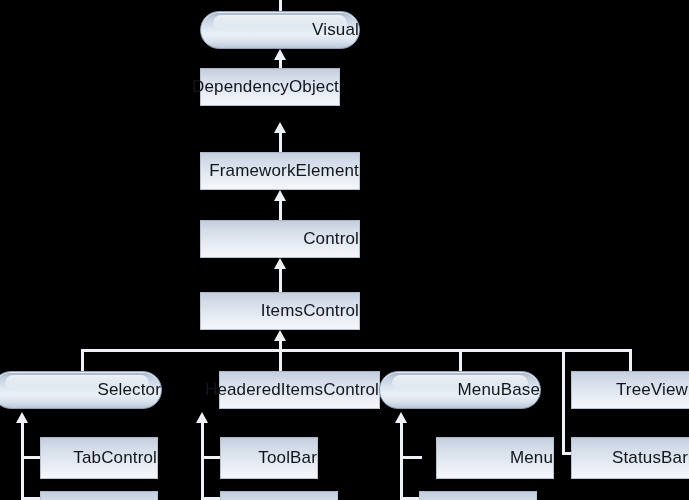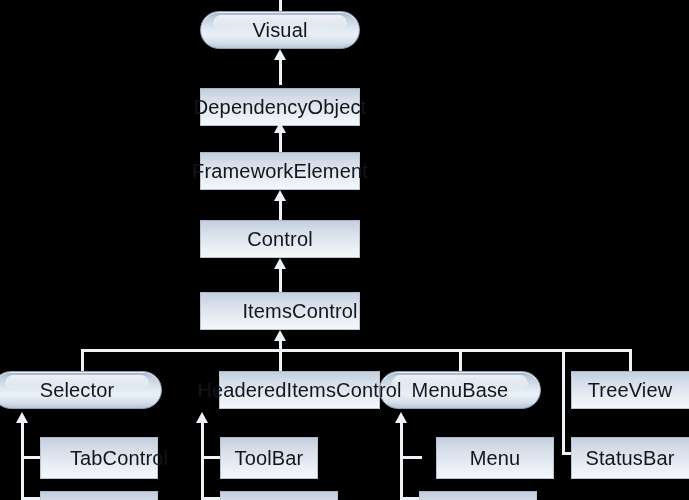--- a/index.html
+++ b/index.html
@@ -32,22 +32,22 @@
     border-right: 6px solid transparent;
     border-bottom: 11px solid #eef1f6;
   }
 
   
   .node {
     position: absolute;
     box-sizing: border-box;
     display: flex;
     align-items: center;
-    justify-content: center;
-    font-size: 20px;
+    justify-content: flex-end;
+    font-size: 17px;
     color: #12151c;
     letter-spacing: .15px;
     white-space: nowrap;
   }
 
   
   .node.rect {
     background: linear-gradient(to bottom,
         #c3cedd 0%,
         #d2dbe7 22%,
@@ -92,21 +92,21 @@
 
   <div class="conn v" style="left:279px; top:-4px; height:16px;"></div>
 
   <div class="node pill" style="left:200px; top:11px; width:160px; height:38px;">
     <span class="lbl">Visual</span>
   </div>
 
   <div class="conn v" style="left:279px; top:60px; height:25px;"></div>
   <div class="arrow" style="left:274px; top:49px;"></div>
 
-  <div class="node rect" style="left:200px; top:88px; width:160px; height:38px;">
+  <div class="node rect" style="left:200px; top:68px; width:140px; height:38px;">
     <span class="lbl">DependencyObject</span>
   </div>
 
   <div class="conn v" style="left:279px; top:133px; height:20px;"></div>
   <div class="arrow" style="left:274px; top:122px;"></div>
 
   <div class="node rect" style="left:200px; top:152px; width:160px; height:38px;">
     <span class="lbl">FrameworkElement</span>
   </div>
 

